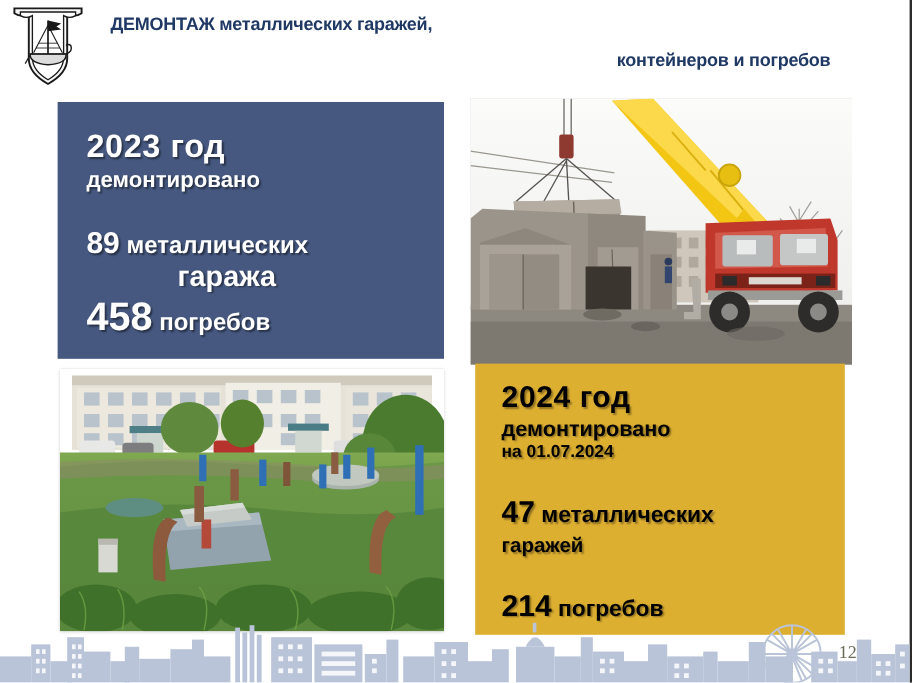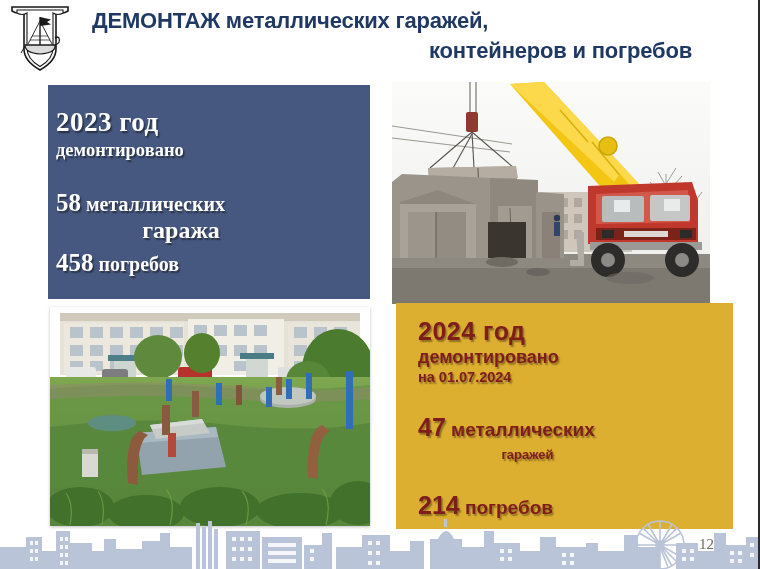--- a/index.html
+++ b/index.html
@@ -32,38 +32,37 @@
     position: absolute;
     left: 6px; top: 3px;
     width: 68px; height: 70px;
   }
 
   #title {
     position: absolute;
     left: 92px; top: 6px;
     width: 600px;
     color: #1f3864;
-    font-size: 22px;
+    font-size: 15px;
     font-weight: bold;
     line-height: 30px;
     letter-spacing: -0.2px;
   }
   #title-line1 { display: block; }
   #title-line2 { display: block; text-align: right; }
 
   
   #panel-2023 {
     position: absolute;
     left: 48px; top: 85px;
     width: 322px; height: 214px;
     background: #46587f;
     color: #ffffff;
-    padding: 22px 18px 0 8px;
+    padding: 22px 18px 0 24px;
     text-shadow: 1.5px 1.5px 1.5px rgba(0,0,0,0.45);
-    font-family: Liberation Serif, serif;
   }
   #panel-2023 .year {
     font-size: 27px;
     font-weight: bold;
     line-height: 30px;
     letter-spacing: 0.5px;
   }
   #panel-2023 .sub {
     font-size: 18.5px;
     font-weight: bold;
@@ -83,29 +82,29 @@
     line-height: 26px;
     text-align: center;
     padding-right: 46px;
   }
   #panel-2023 .row2 {
     font-size: 20px;
     font-weight: bold;
     line-height: 28px;
     margin-top: 6px;
   }
-  #panel-2023 .row2 .num { font-size: 25px; }
+  #panel-2023 .row2 .num { font-size: 33px; }
 
   
   #panel-2024 {
     position: absolute;
     left: 396px; top: 303px;
-    width: 337px; height: 226px;
+    width: 308px; height: 226px;
     background: #ddaf31;
-    color: #7f1d1d;
+    color: #000000;
     padding: 14px 32px 0 22px;
     text-shadow: 1.5px 1.5px 1.5px rgba(0,0,0,0.35);
   }
   #panel-2024 .year {
     font-size: 25px;
     font-weight: bold;
     line-height: 29px;
     letter-spacing: 0.5px;
   }
   #panel-2024 .sub {
@@ -119,24 +118,24 @@
     line-height: 19px;
   }
   #panel-2024 .row1 {
     font-size: 19px;
     font-weight: bold;
     line-height: 25px;
     margin-top: 28px;
   }
   #panel-2024 .row1 .num { font-size: 25px; }
   #panel-2024 .row1b {
-    font-size: 13px;
+    font-size: 17px;
     font-weight: bold;
     line-height: 26px;
-    text-align: center;
+    text-align: left;
     padding-right: 64px;
   }
   #panel-2024 .row2 {
     font-size: 19px;
     font-weight: bold;
     line-height: 26px;
     margin-top: 24px;
   }
   #panel-2024 .row2 .num { font-size: 25px; }
 
@@ -204,21 +203,21 @@
       <span id="title-line1">ДЕМОНТАЖ металлических гаражей,</span>
       <span id="title-line2">контейнеров и погребов</span>
     </div>
 
   </div>
 
   <div id="panel-2023">
     <div class="year">2023 год</div>
     <div class="sub">демонтировано</div>
     <div class="row1">
-      <span class="num">58</span>
+      <span class="num">89</span>
       <span>металлических</span>
     </div>
     <div class="row1b">
       <span>гаража</span>
     </div>
     <div class="row2">
       <span class="num">458</span>
       <span>погребов</span>
     </div>
   </div>

